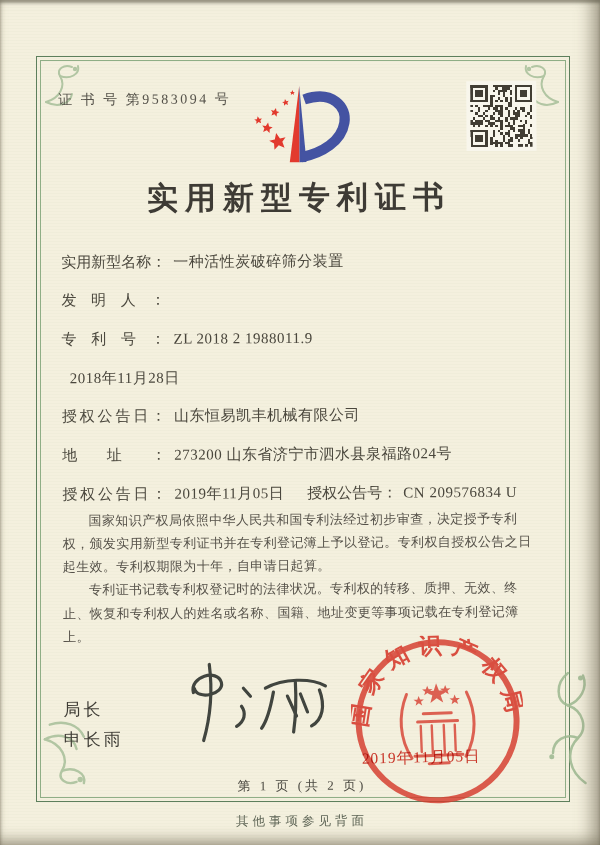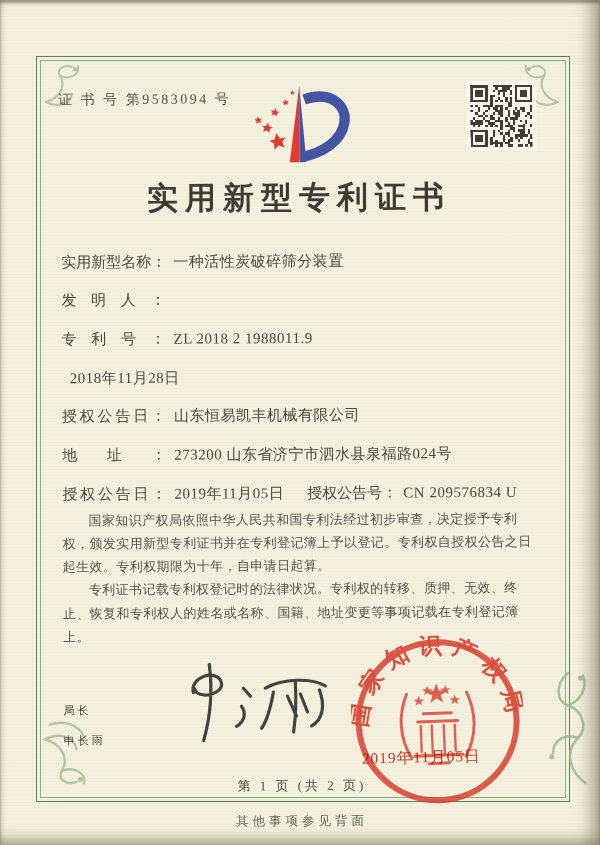--- a/index.html
+++ b/index.html
@@ -38,21 +38,21 @@
   .fields{position:absolute;left:62px;top:250px;width:480px;font-size:15px;color:#4a473d;}
   .frow{display:flex;align-items:baseline;margin-bottom:15px;line-height:23px;white-space:nowrap;}
   .flabel{display:inline-block;width:104px;text-align:justify;text-align-last:justify;flex:none;font-family:Liberation Mono, monospace;}
   .flabel2{display:inline-block;flex:none;margin-left:23px;}
   .fvalue{margin-left:8px;letter-spacing:.5px;}
   .fvalue2{margin-left:6px;letter-spacing:.5px;}
 
   .legal{position:absolute;left:62px;top:508px;width:478px;font-size:13px;line-height:1.78;color:#56524a;}
   .legal p{margin:0;text-indent:2em;letter-spacing:.4px;}
 
-  .director{position:absolute;left:62px;top:694px;font-size:11px;color:#3f3d36;letter-spacing:3px;line-height:30px;}
+  .director{position:absolute;left:62px;top:694px;font-size:17px;color:#3f3d36;letter-spacing:3px;line-height:30px;}
   .signature{position:absolute;left:168px;top:658px;}
 
   .seal{position:absolute;left:350px;top:636px;opacity:.9;mix-blend-mode:multiply;transform:rotate(-2deg);}
   .seal-date{position:absolute;left:360px;top:748px;font-size:15.5px;color:#c9372a;letter-spacing:1px;transform:rotate(-1deg);mix-blend-mode:multiply;}
 
   .page-info{position:absolute;left:0;top:777px;width:100%;text-align:center;
     font-size:13px;letter-spacing:3px;color:#4c4a42;}
   .back-note{position:absolute;left:0;top:813px;width:100%;text-align:center;
     font-size:12.5px;letter-spacing:4px;color:#5d6455;}
 

